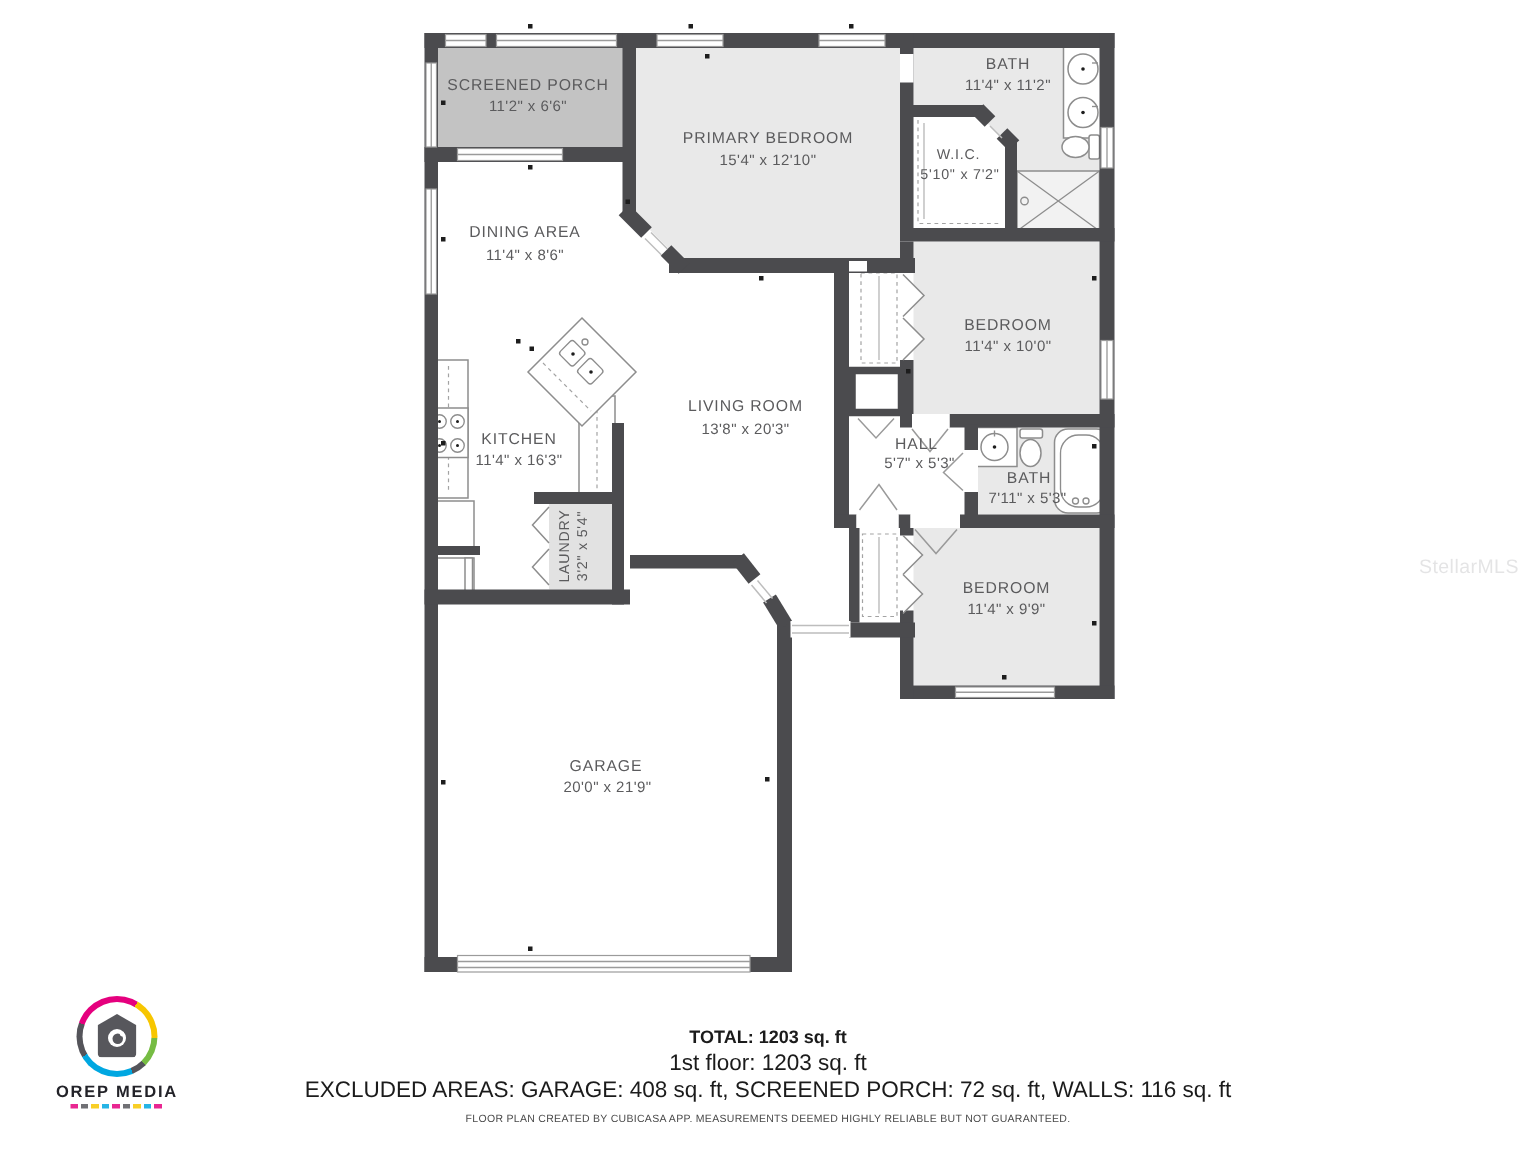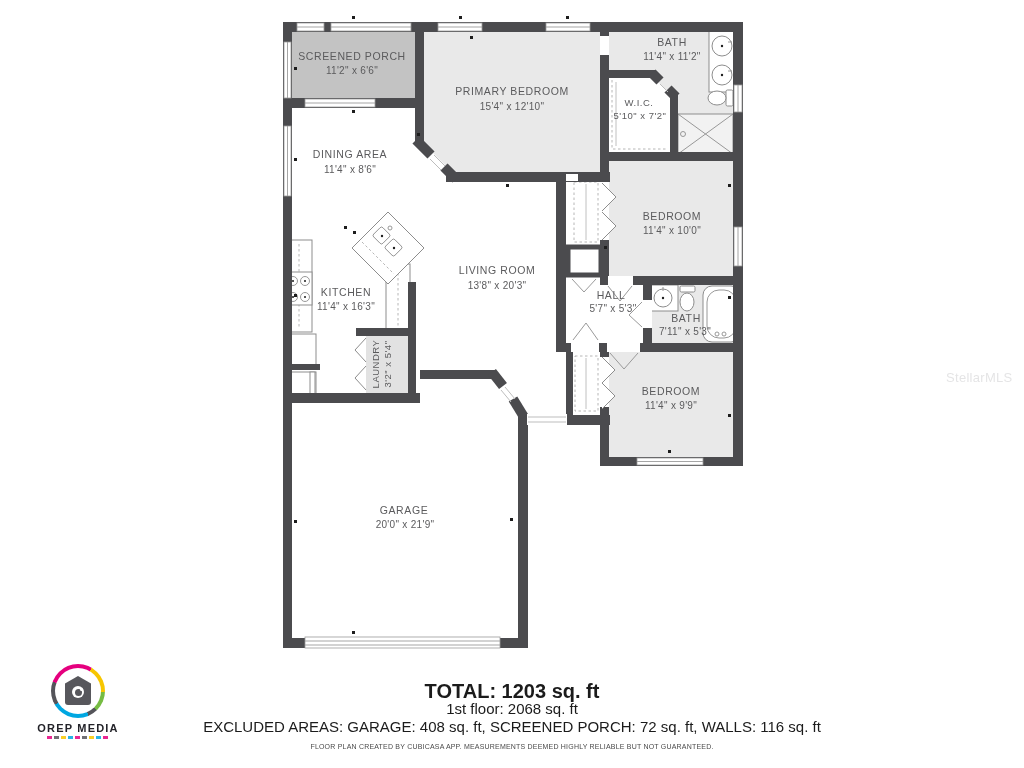--- a/index.html
+++ b/index.html
@@ -31,21 +31,21 @@
   .rd{font:10px "Liberation Sans",sans-serif;fill:var(--label,#5b5b5d);letter-spacing:0.3px;text-anchor:middle;}
   .rn-s{font:9.5px "Liberation Sans",sans-serif;fill:var(--label,#5b5b5d);letter-spacing:0.5px;text-anchor:middle;}
 
   #watermark{
     position:absolute;left:946px;top:370px;width:80px;
     font-size:13px;color:rgba(130,130,135,0.22);letter-spacing:0.3px;
   }
   #summary{
     position:absolute;left:0;top:682px;width:1024px;text-align:center;color:#1b1b1b;
   }
-  #summary .total{font-size:20px;font-weight:bold;line-height:18px;}
+  #summary .total{font-size:12px;font-weight:bold;line-height:18px;}
   #summary .floor{font-size:15px;line-height:18px;}
   #summary .excluded{font-size:15px;line-height:18px;}
   #summary .disclaimer{font-size:7px;color:#4a4a4a;margin-top:7px;letter-spacing:0.2px;}
 
   #logo{position:absolute;left:20px;top:664px;width:92px;text-align:center;margin-left:12px;}
   .logo-ring{
     width:54px;height:54px;border-radius:50%;margin:0 auto;position:relative;
     background:conic-gradient(from -70deg,
       var(--logo-pink,#e5007e) 0 28%,
       var(--logo-yellow,#f7c600) 28% 45%,
@@ -377,21 +377,21 @@
 
     <text class="rn" x="404" y="514">GARAGE</text>
     <text class="rd" x="405" y="528">20'0" x 21'9"</text>
   </g>
 </svg>
 
 <div id="watermark">StellarMLS</div>
 
 <div id="summary">
   <div class="total">TOTAL: 1203 sq. ft</div>
-  <div class="floor">1st floor: 2068 sq. ft</div>
+  <div class="floor">1st floor: 1203 sq. ft</div>
   <div class="excluded">EXCLUDED AREAS: GARAGE: 408 sq. ft, SCREENED PORCH: 72 sq. ft, WALLS: 116 sq. ft</div>
   <div class="disclaimer">FLOOR PLAN CREATED BY CUBICASA APP. MEASUREMENTS DEEMED HIGHLY RELIABLE BUT NOT GUARANTEED.</div>
 </div>
 
 <div id="logo">
   <div class="logo-ring">
     <div class="logo-cam">
       <div class="logo-lens"></div>
     </div>
   </div>

